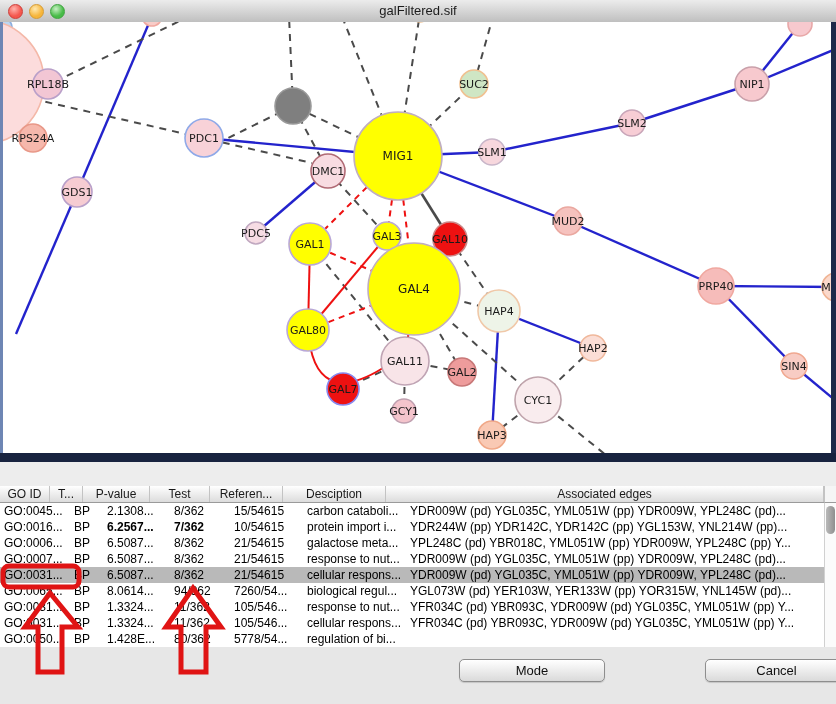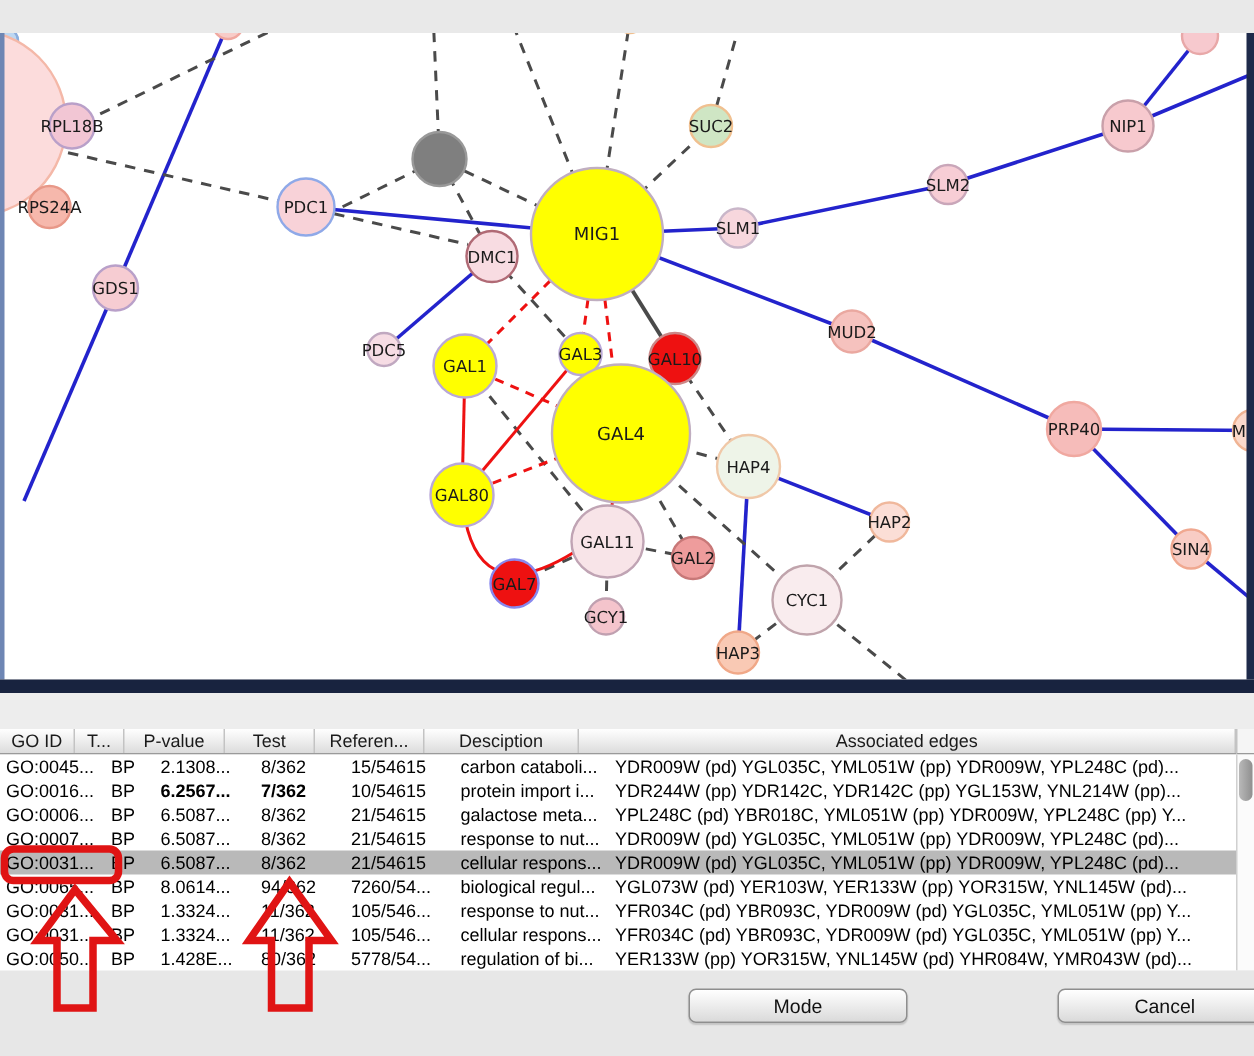--- a/index.html
+++ b/index.html
@@ -61,20 +61,26 @@
   .save-btn{left:459px;width:146px;top:12px;}
   .cancel-btn{left:679px;width:143px;top:12px;margin-left:26px;}
 
   
   .annot{position:absolute;left:0;top:0;width:836px;height:704px;pointer-events:none;z-index:50;}
 </style>
 </head>
 <body>
 
 <div class="graph-window">
+  <div class="titlebar">
+    <span class="traffic t-red"></span>
+    <span class="traffic t-yellow"></span>
+    <span class="traffic t-green"></span>
+    <div class="title">galFiltered.sif</div>
+  </div>
   <div class="canvas">
     <svg width="836" height="431">
         <line x1="152" y1="-6" x2="77" y2="170" stroke="#2323cc" stroke-width="2.4"></line>
         <line x1="77" y1="170" x2="16" y2="312" stroke="#2323cc" stroke-width="2.4"></line>
         <line x1="204" y1="116" x2="398" y2="134" stroke="#2323cc" stroke-width="2.4"></line>
         <line x1="398" y1="134" x2="492" y2="130" stroke="#2323cc" stroke-width="2.4"></line>
         <line x1="492" y1="130" x2="632" y2="101" stroke="#2323cc" stroke-width="2.4"></line>
         <line x1="632" y1="101" x2="752" y2="62" stroke="#2323cc" stroke-width="2.4"></line>
         <line x1="752" y1="62" x2="800" y2="2" stroke="#2323cc" stroke-width="2.4"></line>
         <line x1="752" y1="62" x2="838" y2="26" stroke="#2323cc" stroke-width="2.4"></line>
@@ -272,21 +278,20 @@
         <div class="td" style="width: 103px;">cellular respons...</div>
         <div class="td">YFR034C (pd) YBR093C, YDR009W (pd) YGL035C, YML051W (pp) Y...</div>
       </div>
       <div class="trow">
         <div class="td" style="width: 70px;">GO:0050...</div>
         <div class="td" style="width: 33px;">BP</div>
         <div class="td" style="width: 67px;">1.428E...</div>
         <div class="td" style="width: 60px;">80/362</div>
         <div class="td" style="width: 73px;">5778/54...</div>
         <div class="td" style="width: 103px;">regulation of bi...</div>
-        <div class="td">YER133W (pp) YOR315W, YNL145W (pd) YHR084W, YMR043W (pd)...</div>
       </div>
     </div>
 
   <div class="vscroll">
     <div class="vthumb"></div>
   </div>
 
   <div class="button-bar">
     <div class="mac-btn save-btn">Mode</div>
     <div class="mac-btn cancel-btn">Cancel</div>

